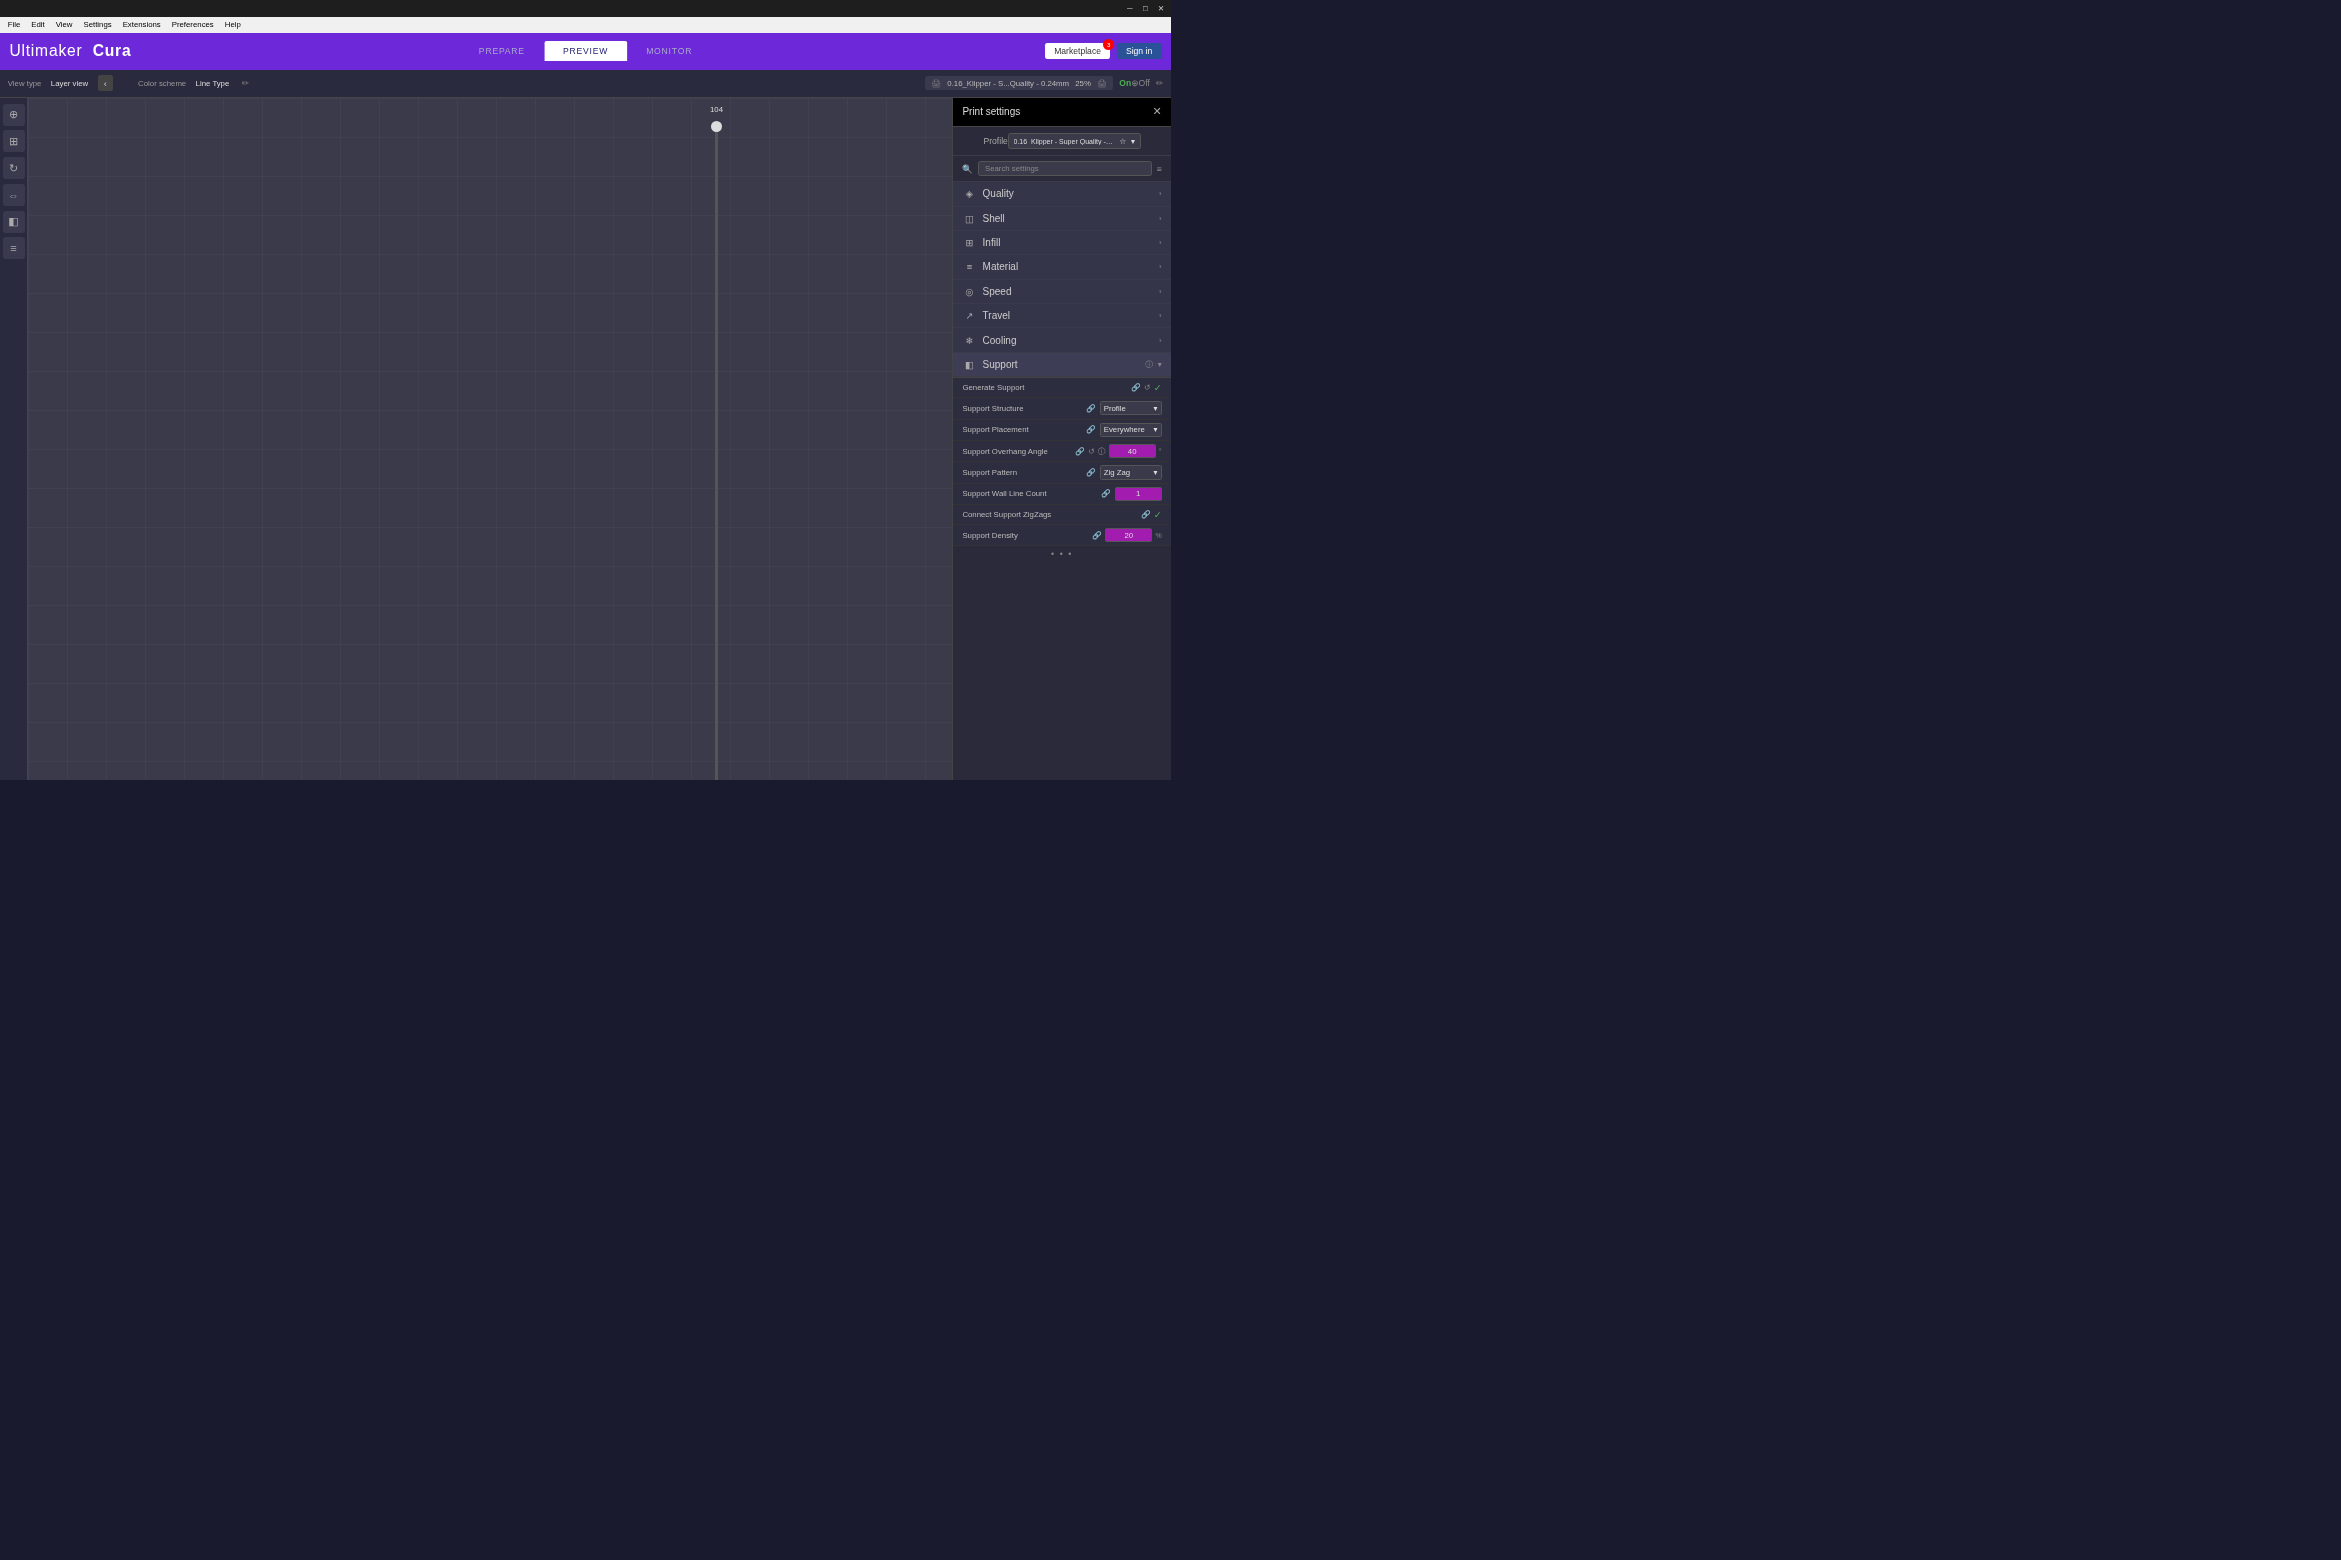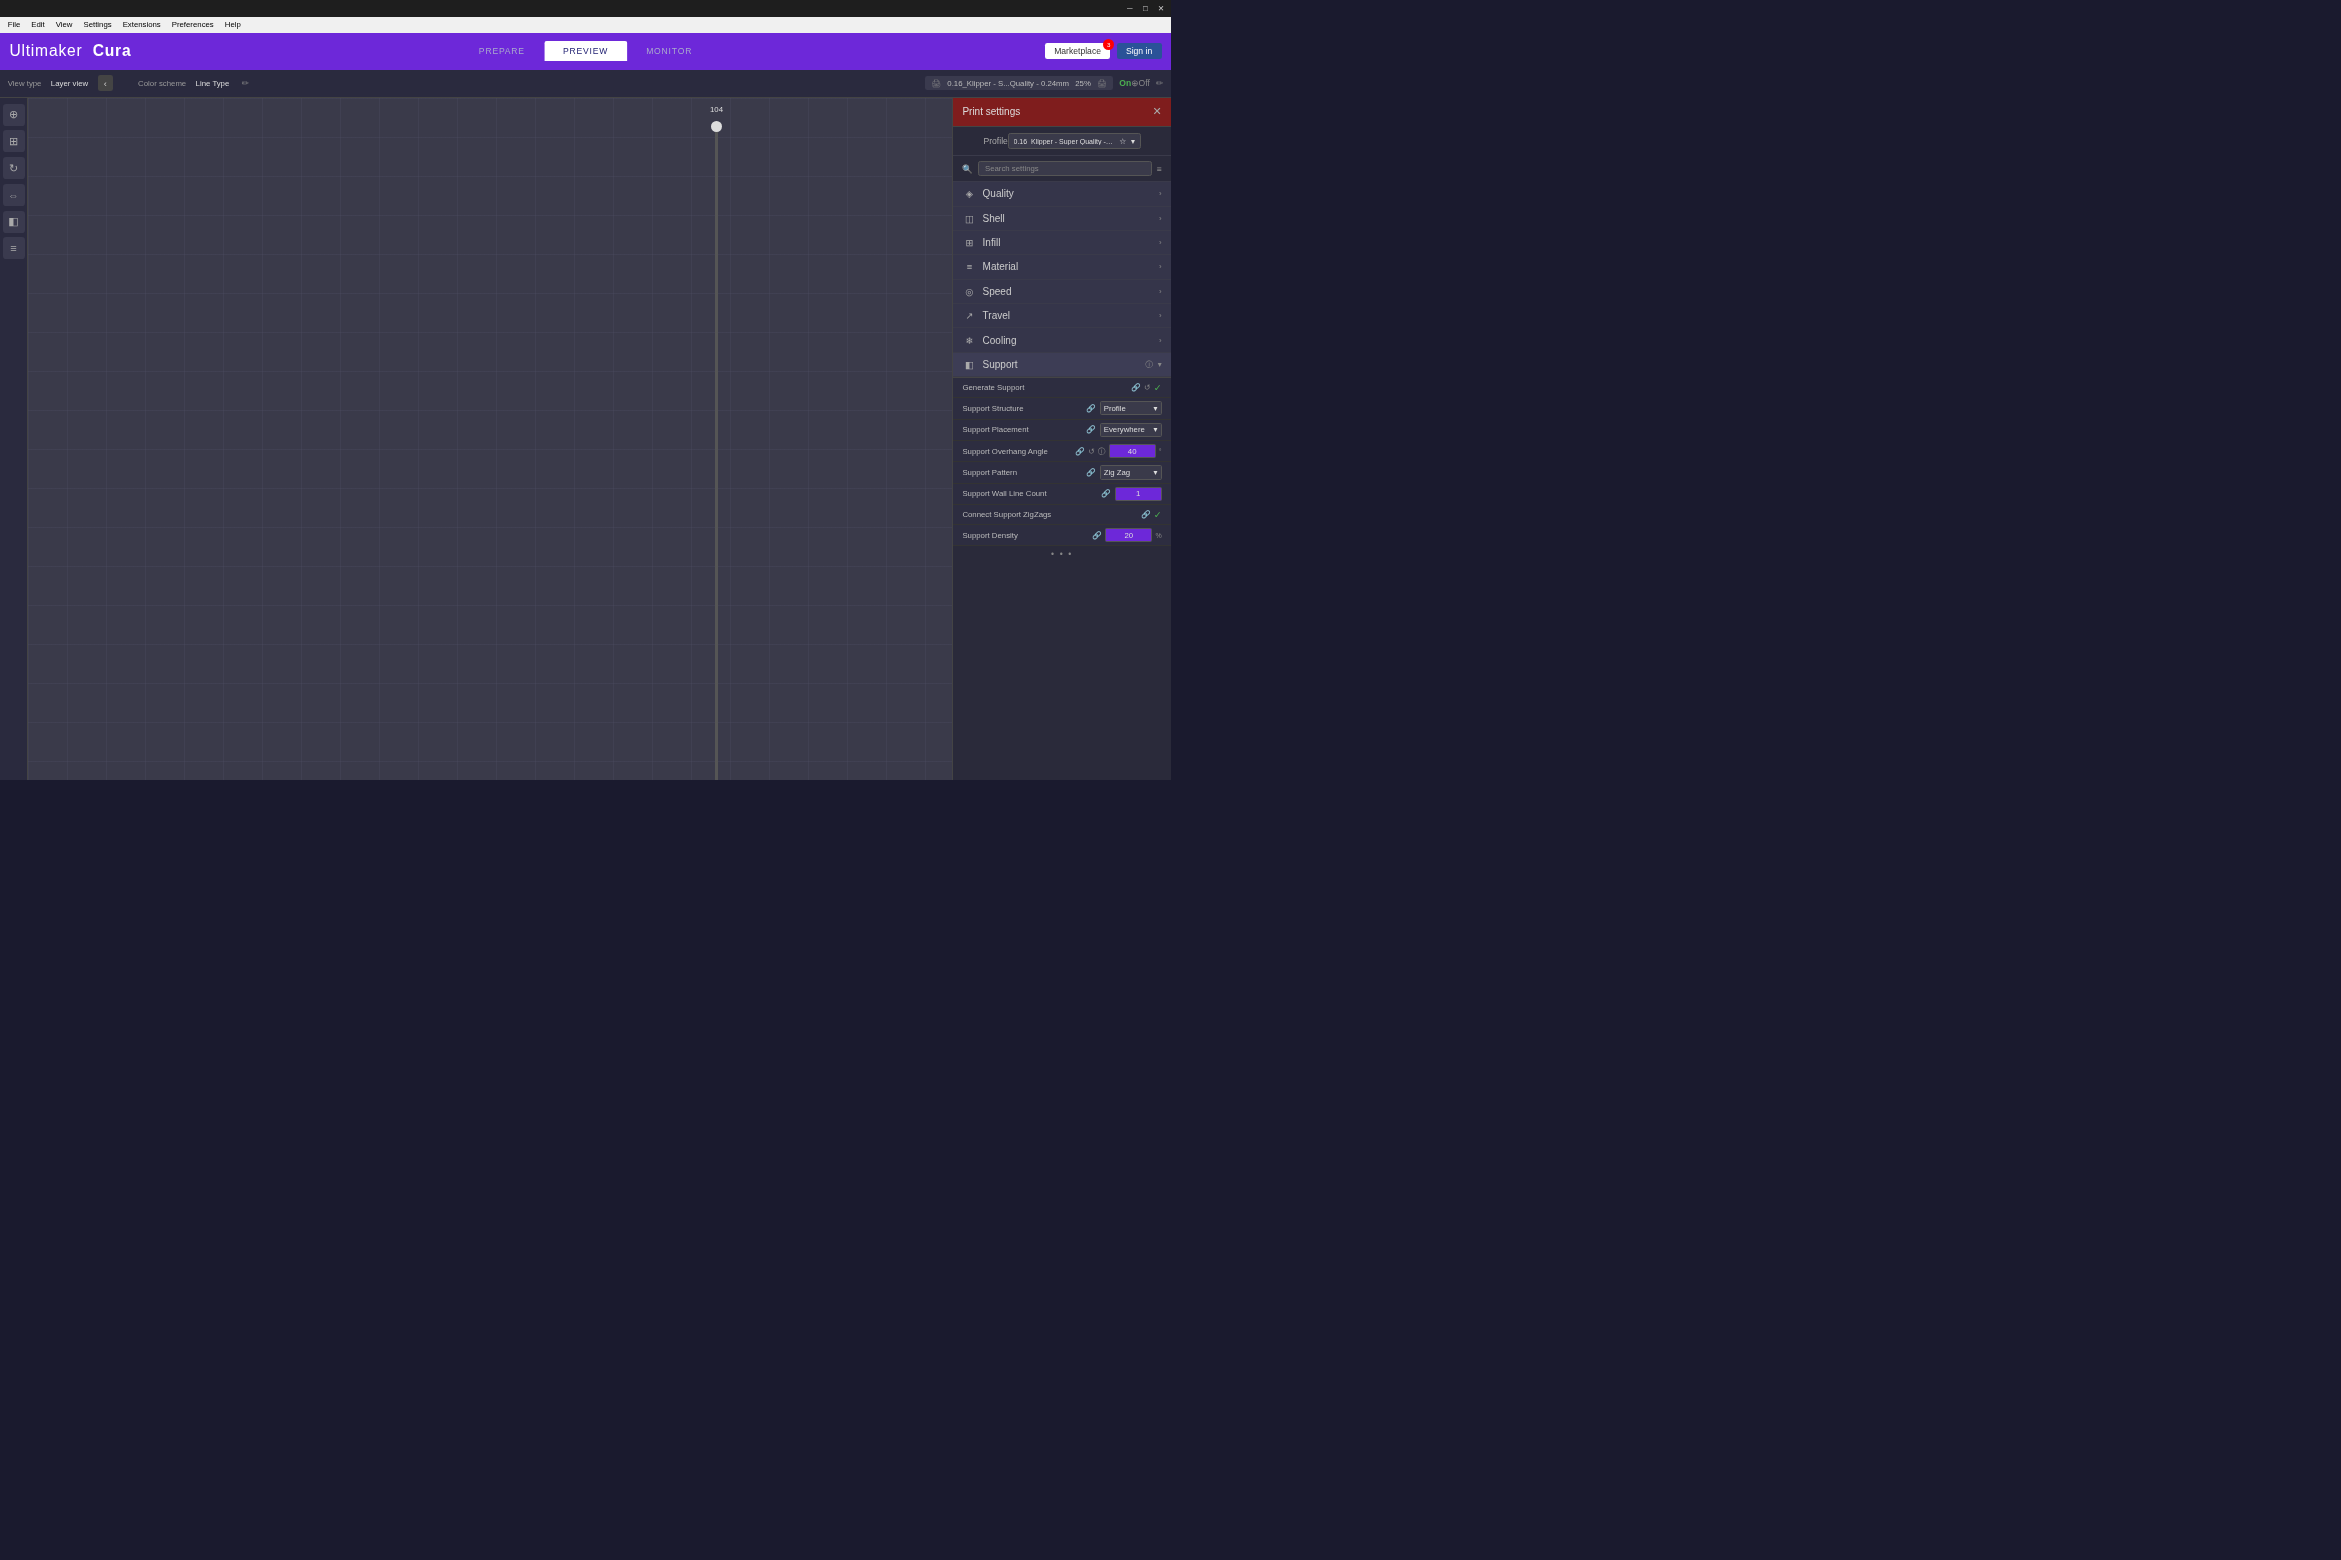--- a/index.html
+++ b/index.html
@@ -222,21 +222,21 @@
 
     
     .right-panel {
       width: 219px;
       background: #2a2a3a;
       border-left: 0.8px solid #444;
       display: flex;
       flex-direction: column;
     }
     .print-settings-header {
-      background: #7f1d1d;
+      background: #000000;
       padding: 7.8px 9.4px;
       display: flex;
       align-items: center;
       justify-content: space-between;
       border-bottom: 0.8px solid #444;
     }
     .print-settings-title {
       color: #ddd;
       font-size: 10px;
     }
@@ -331,21 +331,21 @@
       color: #bbb;
       font-size: 7.8px;
     }
     .setting-controls {
       display: flex;
       align-items: center;
       gap: 3.1px;
     }
     .setting-icon { color: #888; font-size: 7.8px; cursor: pointer; }
     .setting-value {
-      background: #6d28d9;
+      background: #a21caf;
       border: 0.8px solid #555;
       color: #ddd;
       padding: 1.6px 3.1px;
       font-size: 7.8px;
       border-radius: 1.6px;
       min-width: 47px;
       text-align: center;
     }
     .setting-dropdown {
       background: #3a3a4a;

